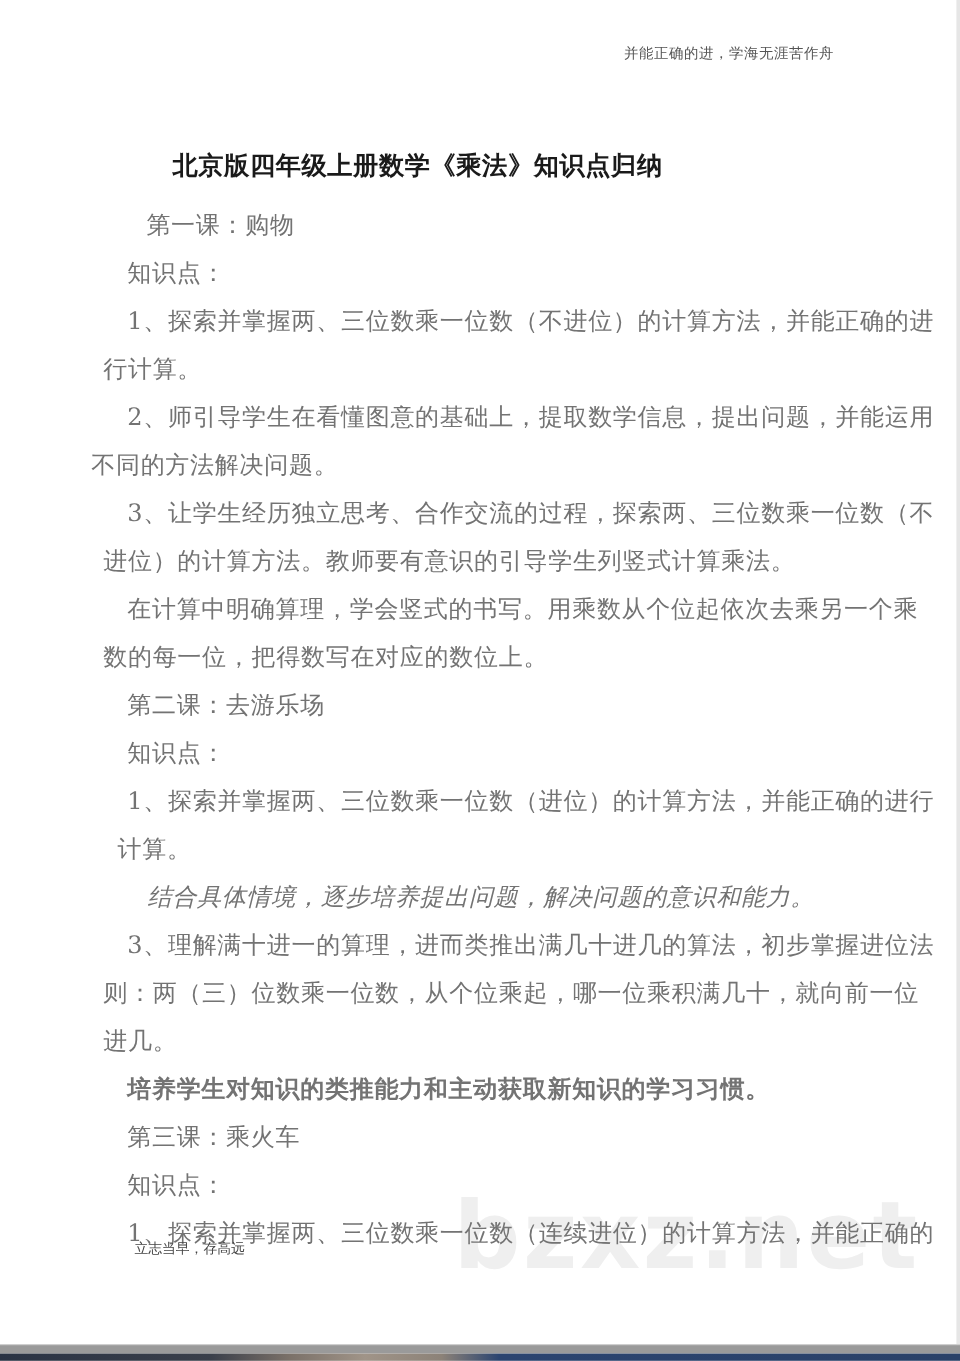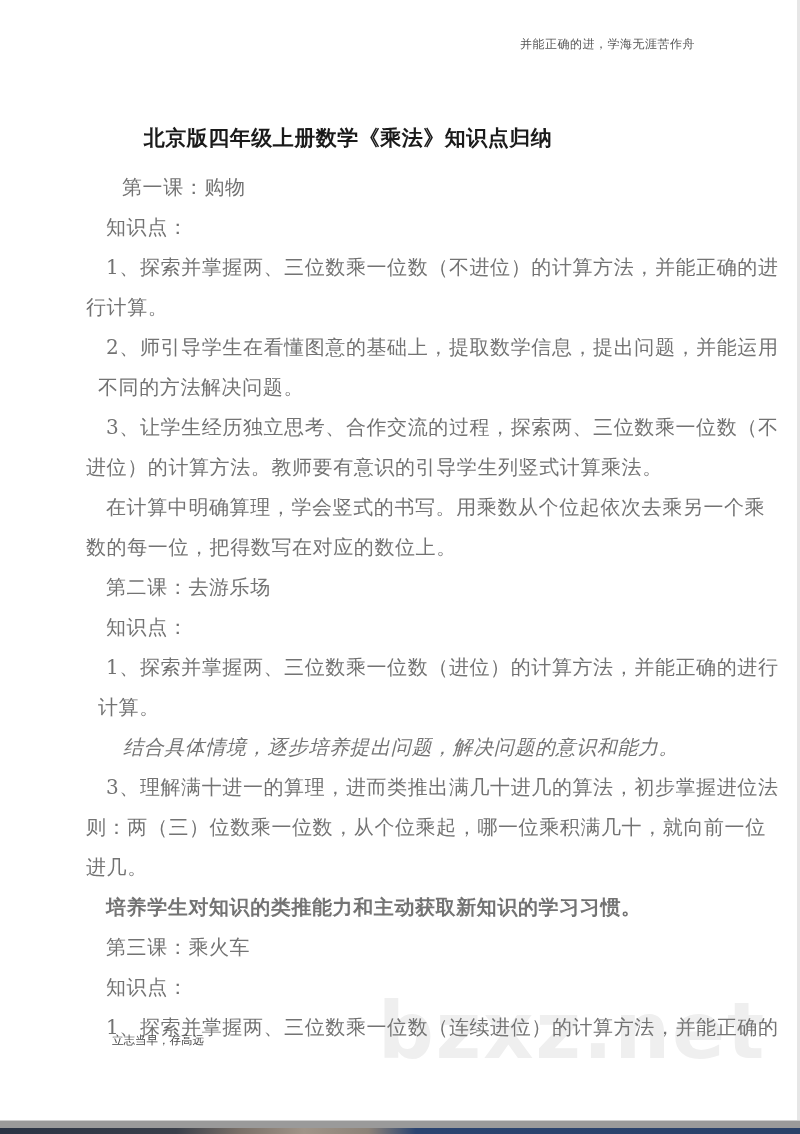--- a/index.html
+++ b/index.html
@@ -57,21 +57,21 @@
 
 <div class="page">
   <div class="header-motto">并能正确的进，学海无涯苦作舟</div>
   <div class="doc-title">北京版四年级上册数学《乘法》知识点归纳</div>
 
   <div class="line" style="left:122px; top:174px;">第一课：购物</div>
   <div class="line" style="left:106px; top:214px;">知识点：</div>
   <div class="line" style="left:106px; top:254px;">1、探索并掌握两、三位数乘一位数（不进位）的计算方法，并能正确的进</div>
   <div class="line" style="left:86px;  top:294px;">行计算。</div>
   <div class="line" style="left:106px; top:334px;">2、师引导学生在看懂图意的基础上，提取数学信息，提出问题，并能运用</div>
-  <div class="line" style="left:98px;  top:374px;text-align:right;">不同的方法解决问题。</div>
+  <div class="line" style="left:76px;  top:374px;text-align:right;">不同的方法解决问题。</div>
   <div class="line" style="left:106px; top:414px;">3、让学生经历独立思考、合作交流的过程，探索两、三位数乘一位数（不</div>
   <div class="line" style="left:86px;  top:454px;">进位）的计算方法。教师要有意识的引导学生列竖式计算乘法。</div>
   <div class="line" style="left:106px; top:494px;">在计算中明确算理，学会竖式的书写。用乘数从个位起依次去乘另一个乘</div>
   <div class="line" style="left:86px;  top:534px;">数的每一位，把得数写在对应的数位上。</div>
   <div class="line" style="left:106px; top:574px;">第二课：去游乐场</div>
   <div class="line" style="left:106px; top:614px;">知识点：</div>
   <div class="line" style="left:106px; top:654px;">1、探索并掌握两、三位数乘一位数（进位）的计算方法，并能正确的进行</div>
   <div class="line" style="left:86px;  top:694px;margin-left:12px;">计算。</div>
   <div class="line" style="left:123px; top:734px;font-style:italic;">结合具体情境，逐步培养提出问题，解决问题的意识和能力。</div>
   <div class="line" style="left:106px; top:774px;">3、理解满十进一的算理，进而类推出满几十进几的算法，初步掌握进位法</div>

